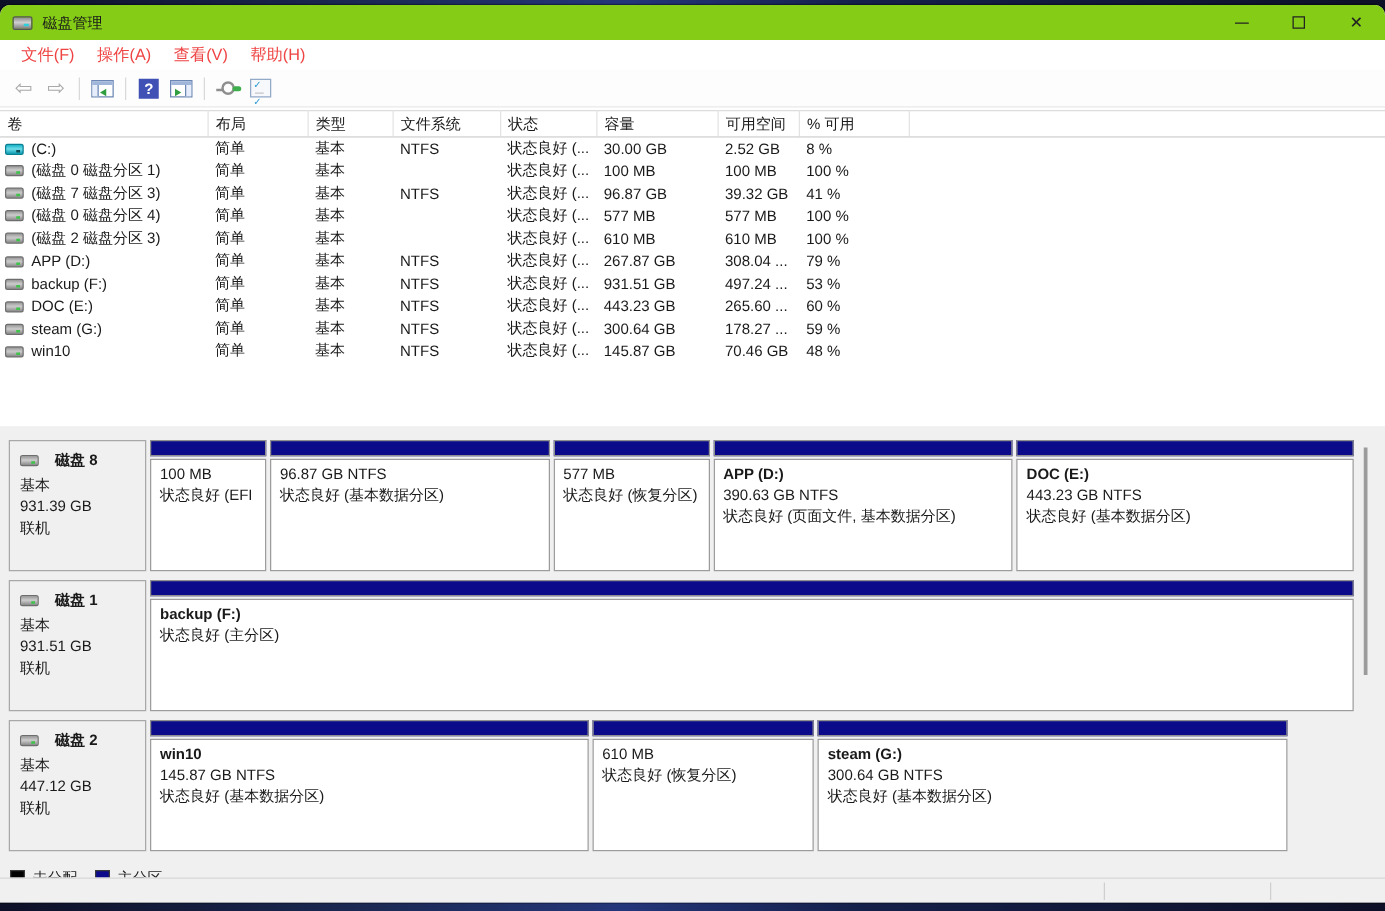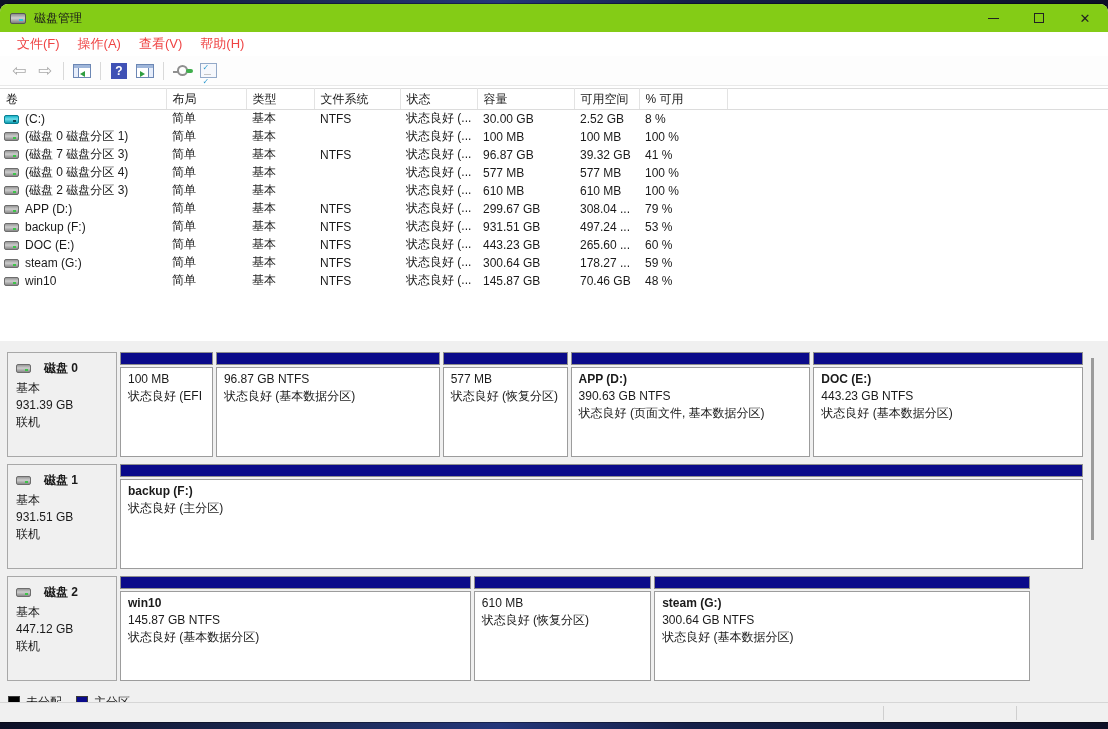--- a/index.html
+++ b/index.html
@@ -229,21 +229,21 @@
             <td>610 MB</td>
             <td>100 %</td>
             <td></td>
           </tr>
           <tr>
             <td class="vol"><span class="drv"></span><span>APP (D:)</span></td>
             <td>简单</td>
             <td>基本</td>
             <td>NTFS</td>
             <td>状态良好 (...</td>
-            <td>299.67 GB</td>
+            <td>267.87 GB</td>
             <td>308.04 ...</td>
             <td>79 %</td>
             <td></td>
           </tr>
           <tr>
             <td class="vol"><span class="drv"></span><span>backup (F:)</span></td>
             <td>简单</td>
             <td>基本</td>
             <td>NTFS</td>
             <td>状态良好 (...</td>
@@ -346,21 +346,21 @@
               <div class="p-line p-name">backup (F:)</div>
               <div class="p-line">状态良好 (主分区)</div>
             </div>
           </div>
         </div>
       </div>
       <div class="disk-block" style="top: 4px;">
         <div class="disk-label">
           <div class="d-title">
             <span class="drv"></span>
-            <span class="d-name">磁盘 0</span>
+            <span class="d-name">磁盘 8</span>
           </div>
           <div class="d-line">基本</div>
           <div class="d-line">931.39 GB</div>
           <div class="d-line">联机</div>
         </div>
         <div class="disk-strip" style="width: 963px;">
           <div class="part" style="flex-grow: 93; flex-basis: 0px;">
             <div class="part-head" style="background: rgb(10, 10, 138);"></div>
             <div class="part-body">
               <div class="p-line p-name"></div>

